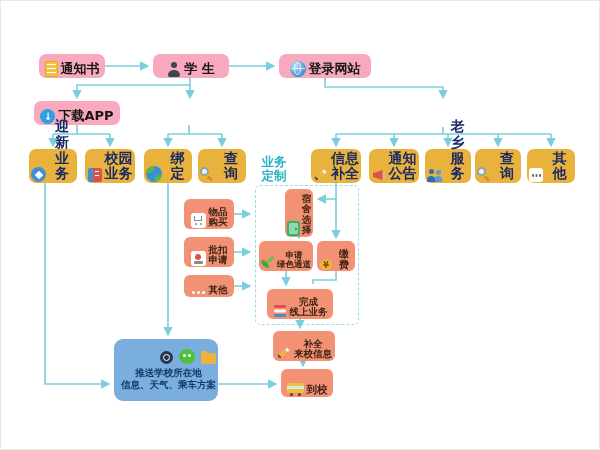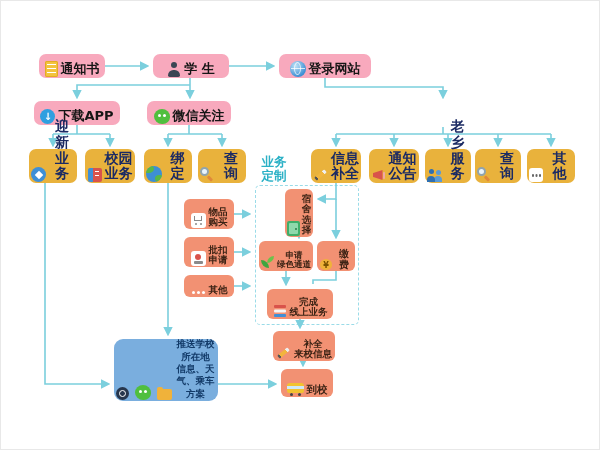--- a/index.html
+++ b/index.html
@@ -13,21 +13,21 @@
     border:1.5px dashed #9adbe8;border-radius:5px;box-sizing:border-box;
   }
   .node{
     position:absolute;display:flex;align-items:flex-end;justify-content:center;
     gap:3px;box-sizing:border-box;padding:1px 2px;
   }
   .lbl{white-space:pre-line;text-align:center;line-height:1.12;}
   .pink{background:#f8a9bd;border-radius:7px;color:#161616;font-weight:bold;font-size:13px;}
   .gold{background:#e9b23c;border-radius:7px;color:#1b2a63;font-weight:bold;font-size:14px;}
   .salmon{background:#f29173;border-radius:6px;color:#3c2315;font-weight:bold;font-size:9.5px;}
-  .bluebox{background:#7aaede;border-radius:9px;color:#123a68;font-weight:bold;font-size:9.5px;flex-direction:row;gap:3px;}
+  .bluebox{background:#7aaede;border-radius:9px;color:#123a68;font-weight:bold;font-size:9.5px;flex-direction:column;gap:3px;}
   .push-icons{display:flex;gap:6px;align-items:flex-end;}
   .push-text{text-align:center;line-height:1.3;}
   .teal-label{color:#2cb1c6;font-weight:bold;font-size:12.5px;background:#fff;}
 
   
   #n-notice{left:38px;top:53px;width:66px;height:24px;}
   #n-student{left:152px;top:53px;width:76px;height:24px;}
   #n-login{left:278px;top:53px;width:92px;height:24px;}
   #n-app{left:33px;top:100px;width:86px;height:24px;}
   #n-wechat{left:146px;top:100px;width:84px;height:24px;}
@@ -176,24 +176,20 @@
   </div>
   <div class="node pink" id="n-login">
     <span class="ic ic-globe"></span>
     <span class="lbl">登录网站</span>
   </div>
 
   <div class="node pink" id="n-app">
     <span class="ic ic-app"></span>
     <span class="lbl">下载APP</span>
   </div>
-  <div class="node pink" id="n-wechat">
-    <span class="ic ic-wechat"></span>
-    <span class="lbl">微信关注</span>
-  </div>
 
   <div class="node gold" id="n-welcome">
     <span class="ic ic-star"></span>
     <span class="lbl">迎新
 业务</span>
   </div>
   <div class="node gold" id="n-campus">
     <span class="ic ic-campus"></span>
     <span class="lbl">校园
 业务</span>

